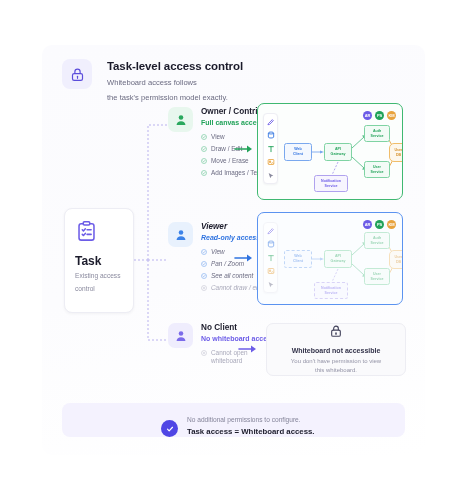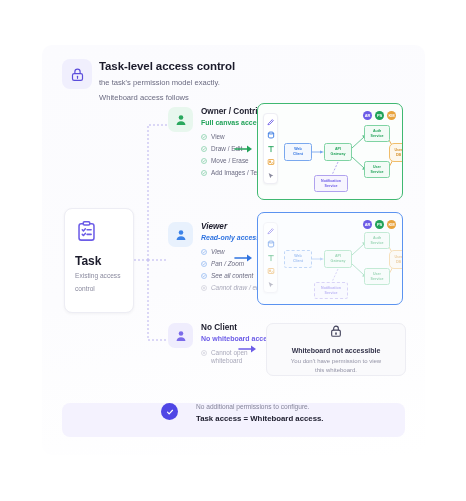--- a/index.html
+++ b/index.html
@@ -17,21 +17,21 @@
   }
   .card {
     position: absolute;
     left: 42px; top: 45px;
     width: 383px; height: 410px;
     background: linear-gradient(170deg,#fbfbfe 0%, #fcfcfe 55%, #ffffff 100%);
     border-radius: 10px;
   }
 
   
-  .header { position:absolute; left:20px; top:14px; display:flex; gap:7px; align-items:flex-start; }
+  .header { position:absolute; left:20px; top:14px; display:flex; gap:15px; align-items:flex-start; }
   .hdr-icon {
     width:30px; height:30px; border-radius:8px;
     background:#f0effd; display:flex; align-items:center; justify-content:center;
     flex:0 0 auto;
   }
   .hdr-text { padding-top:1px; }
   .hdr-title { font-size:11.5px; font-weight:bold; color:#1b1b2b; letter-spacing:-0.1px; line-height:1.2; }
   .hdr-sub { font-size:7.6px; color:#6a6a80; line-height:1.55; margin-top:3px; }
 
   
@@ -92,21 +92,21 @@
     display:flex; flex-direction:column; align-items:center; justify-content:center;
     box-sizing:border-box;
   }
   .na-title { font-size:7px; font-weight:bold; color:#33334a; margin-top:5px; }
   .na-sub { font-size:6px; color:#9393a6; line-height:1.5; text-align:center; margin-top:2.5px; }
 
   
   .footer {
     position:absolute; left:20px; top:358px; width:343px; height:34px;
     background:#f4f2fe; border-radius:8px;
-    display:flex; align-items:flex-start; gap:18px; padding-left:99px; box-sizing:border-box;
+    display:flex; align-items:flex-end; gap:9px; padding-left:99px; box-sizing:border-box;
   }
   .check {
     width:17px; height:17px; border-radius:50%; background:#4f46e5;
     display:flex; align-items:center; justify-content:center; flex:0 0 auto;
   }
   .foot-top { font-size:6.6px; color:#85859a; line-height:1.3; }
   .foot-bot { font-size:7.8px; font-weight:bold; color:#1b1b2b; line-height:1.3; margin-top:2px; }
 
   
   .dg { position:absolute; inset:0; }
@@ -128,22 +128,22 @@
     <div class="hdr-icon">
       <svg width="15" height="15" viewBox="0 0 24 24" fill="none" stroke="#5b4ddb" stroke-width="1.9">
         <rect x="4" y="10.5" width="16" height="11" rx="2.6"></rect>
         <path d="M7.8 10.5V7.6a4.2 4.2 0 0 1 8.4 0v2.9"></path>
         <circle cx="12" cy="15.2" r="1.25" fill="#5b4ddb" stroke="none"></circle>
         <path d="M12 16.1v2" stroke-linecap="round"></path>
       </svg>
     </div>
     <div class="hdr-text">
       <div class="hdr-title">Task-level access control</div>
+      <div class="hdr-sub">Whiteboard access follows</div>
       <div class="hdr-sub">the task's permission model exactly.</div>
-      <div class="hdr-sub">Whiteboard access follows</div>
     </div>
   </div>
 
   <svg class="connectors">
     <path d="M92 215 H106" stroke="#b9b2ee" stroke-width="1" stroke-dasharray="2 2" fill="none"></path>
     <path d="M106 215 V80 H126" stroke="#b9b2ee" stroke-width="1" stroke-dasharray="2 2" fill="none"></path>
     <path d="M106 215 H126" stroke="#b9b2ee" stroke-width="1" stroke-dasharray="2 2" fill="none"></path>
     <path d="M106 215 V295 H126" stroke="#b9b2ee" stroke-width="1" stroke-dasharray="2 2" fill="none"></path>
   </svg>
 

